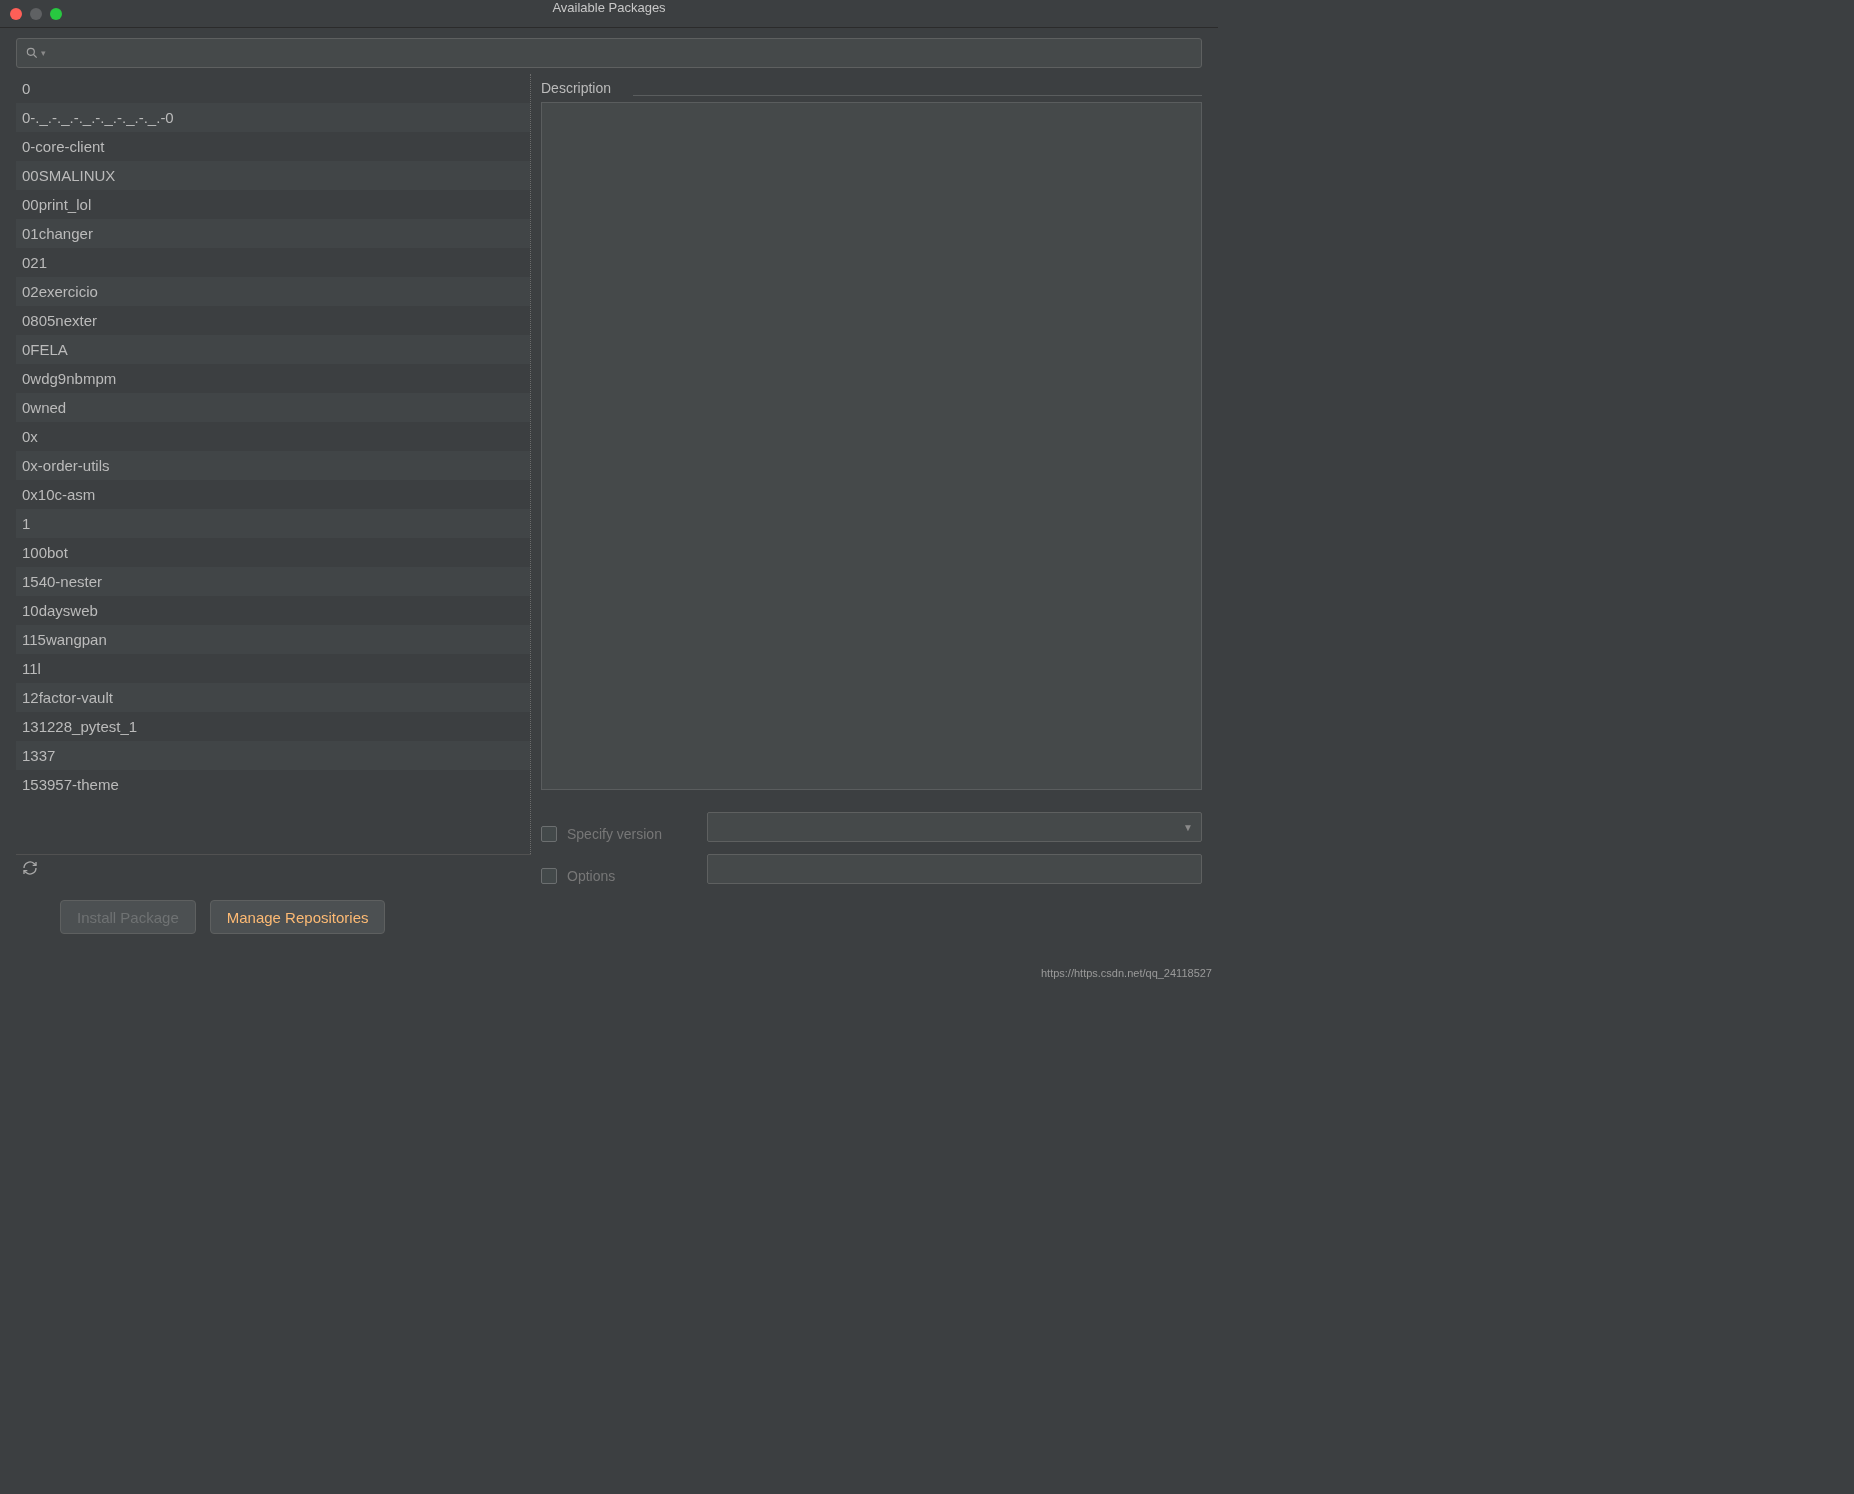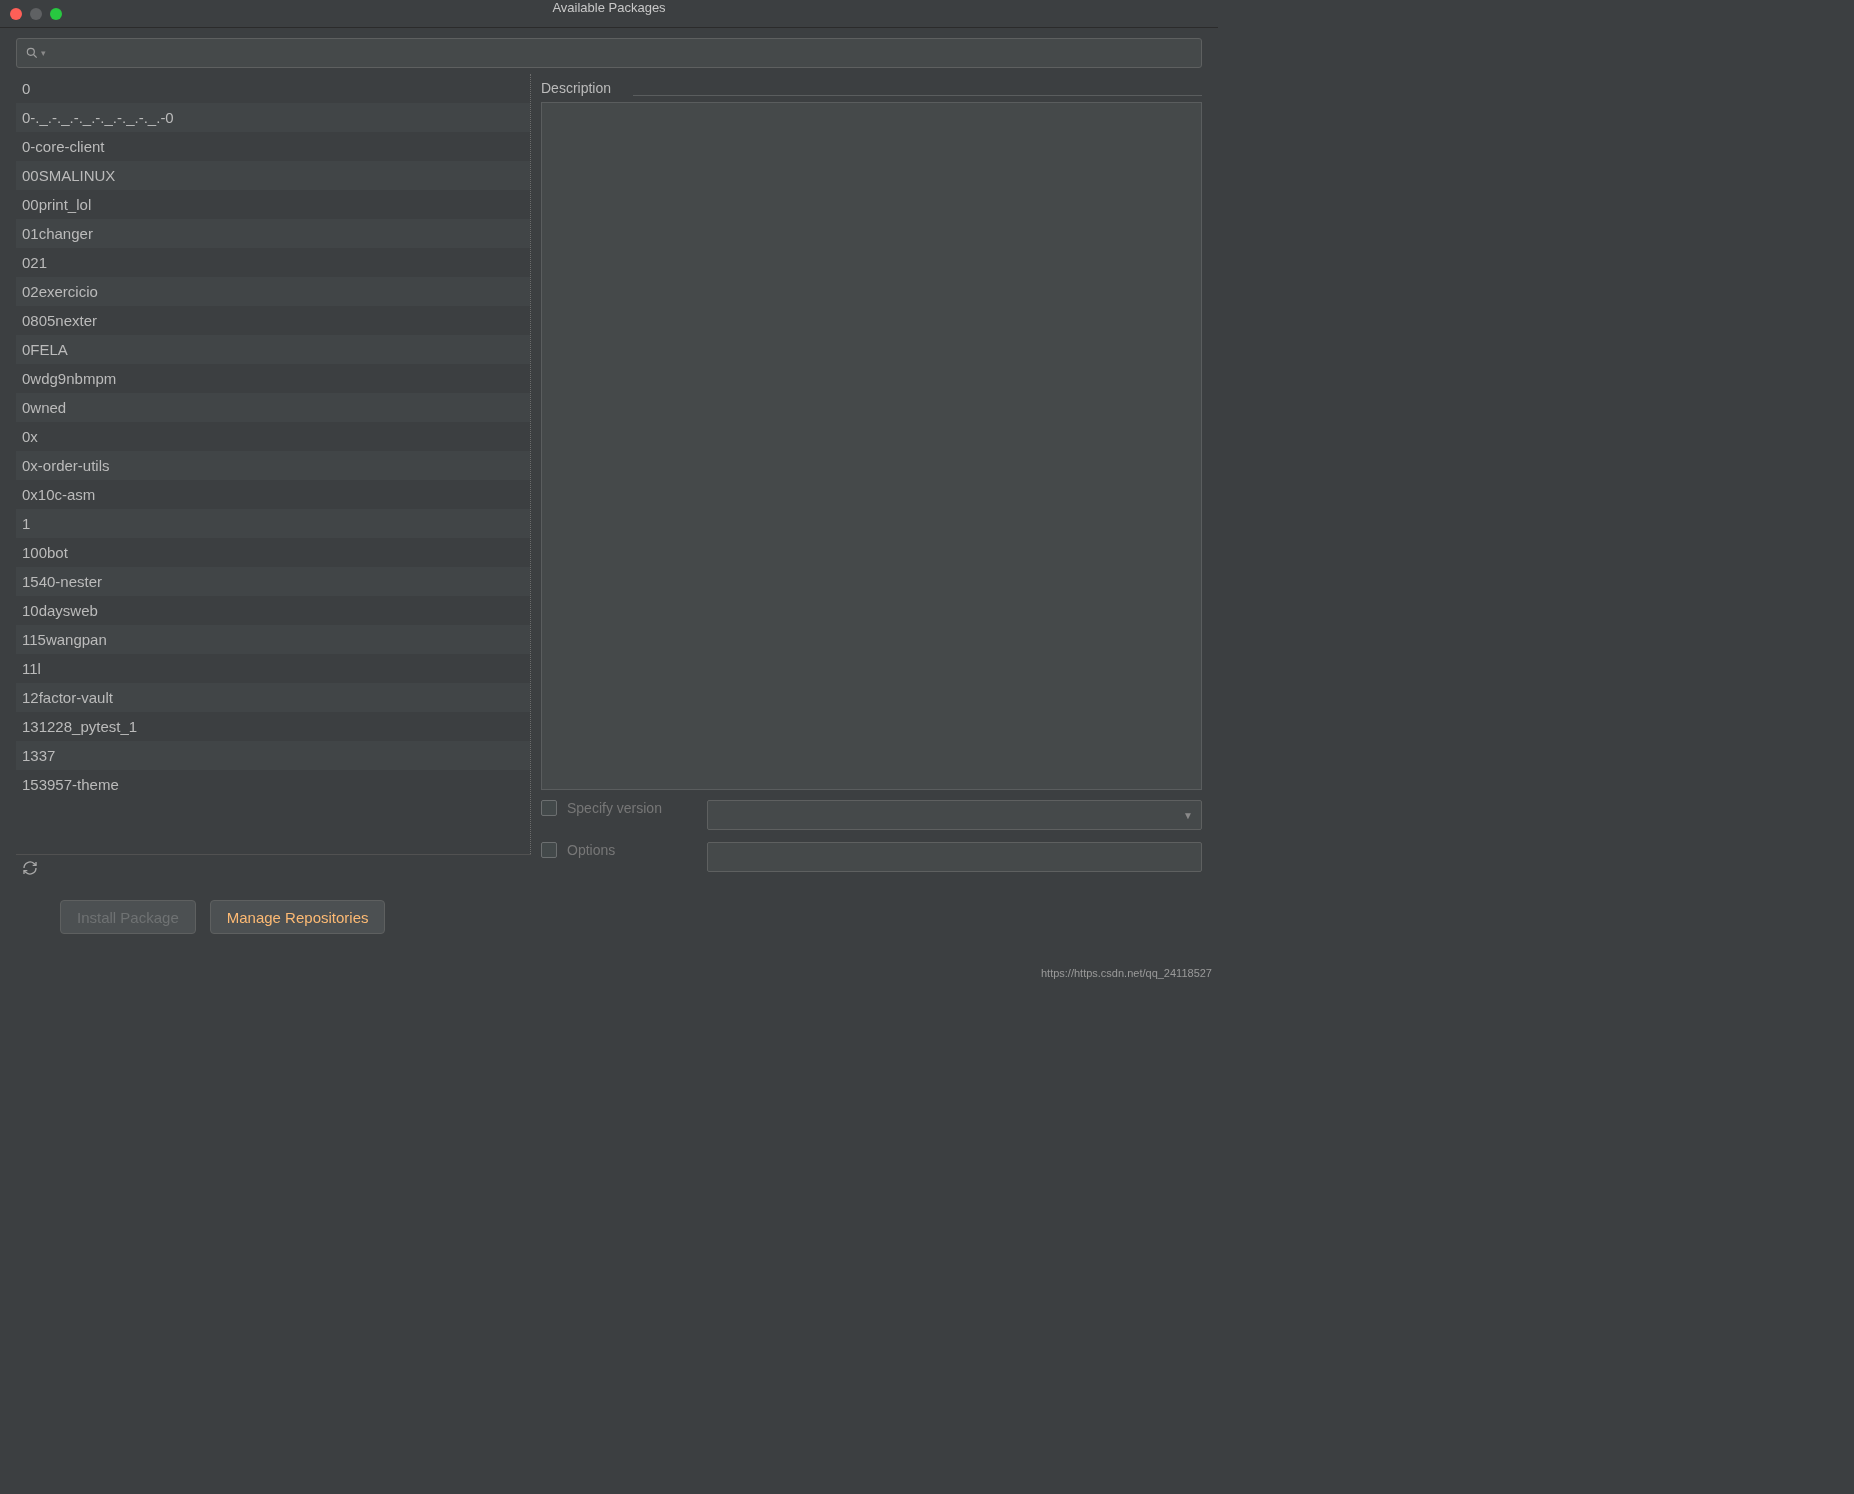--- a/index.html
+++ b/index.html
@@ -124,21 +124,21 @@
   }
   .desc-box {
     flex:1;
     background:#45494a;
     border:1px solid #5a5d5e;
     margin-top:6px;
     margin-bottom:10px;
   }
   .opts-row {
     display:flex;
-    align-items:flex-start;
+    align-items:flex-end;
     height:42px;
     gap:10px;
   }
   .chk {
     width:16px; height:16px;
     border:1px solid #6c6f70;
     background:#43494a;
     border-radius:2px;
   }
   .chk-label { font-size:14px; color:#777; width:130px; }

